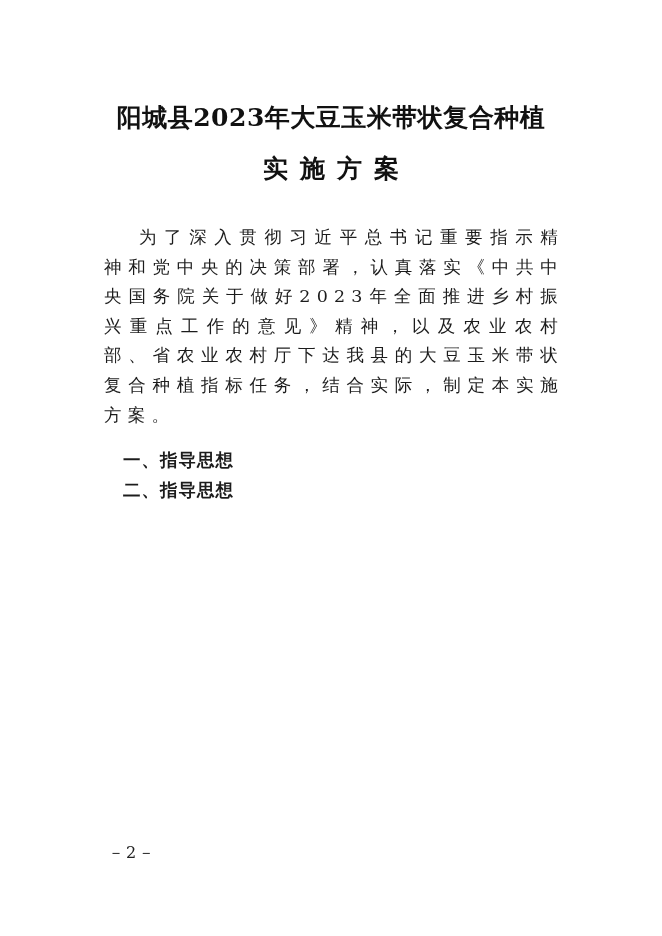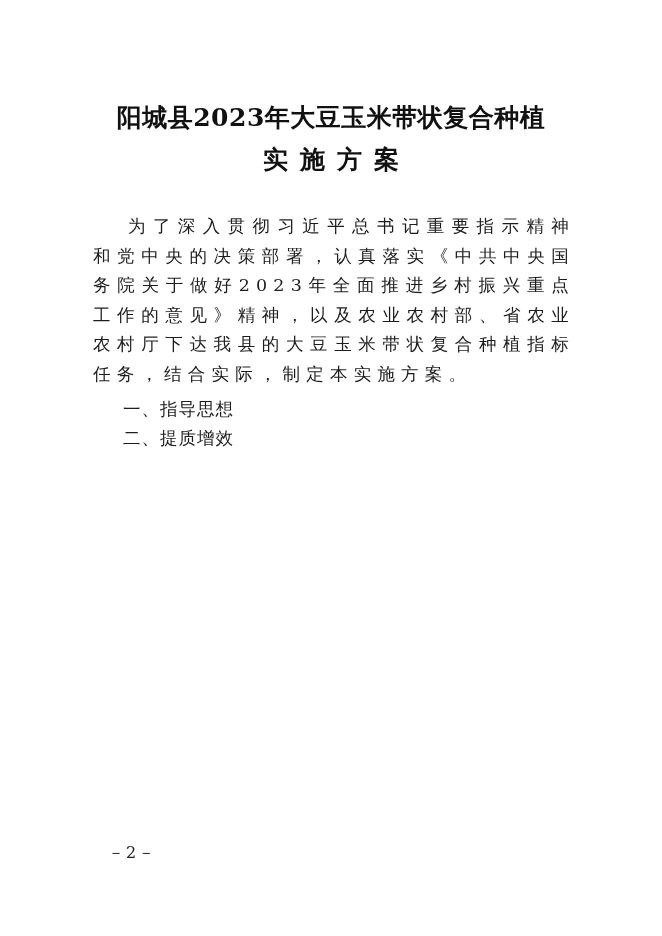--- a/index.html
+++ b/index.html
@@ -4,44 +4,44 @@
 <style>
   html, body { margin: 0; padding: 0; background: #ffffff; }
   body { width: 662px; height: 936px; position: relative; overflow: hidden; color: #1a1a1a; }
   .page { position: absolute; left: 0; top: 0; width: 662px; height: 912px; background: #fff; }
   .title {
     position: absolute; left: 0; width: 662px; text-align: center;
     font-family: "DejaVu Serif", "Liberation Serif", serif; font-weight: bold;
     font-size: 25px; letter-spacing: 0.5px; color: #111;
   }
   .title1 { top: 101px; }
-  .title2 { top: 143px; letter-spacing: 12px; padding-left: 12px; box-sizing: border-box; }
+  .title2 { top: 152px; letter-spacing: 12px; padding-left: 12px; box-sizing: border-box; }
   .body {
     position: absolute; left: 88px; top: 207px; width: 492px;
     font-family: "DejaVu Serif", "Liberation Serif", serif;
     font-size: 17.5px; line-height: 29.6px; color: #1c1c1c;
     letter-spacing: 6.2px; text-align: justify; text-justify: inter-character;
   }
-  .p { margin: 5px; text-indent: 2em; }
-  .h { margin: 0; text-indent: 2em; font-family: "DejaVu Sans", "Liberation Sans", sans-serif; font-weight: normal; letter-spacing: 1px; }
+  .p { margin: 16px; text-indent: 2em; }
+  .h { margin: 0; text-indent: 2em; font-family: "DejaVu Sans", "Liberation Sans", sans-serif; font-weight: bold; letter-spacing: 1px; }
   .pagenum {
     position: absolute; left: 108px; top: 843px;
     font-family: "DejaVu Serif", "Liberation Serif", serif; font-size: 16px; color: #222;
     letter-spacing: 2px;
   }
 </style>
 </head>
 <body>
 
 <div class="page">
   <div class="title title1">阳城县2023年大豆玉米带状复合种植</div>
   <div class="title title2">实施方案</div>
 
   <div class="body">
     <p class="p">为了深入贯彻习近平总书记重要指示精神和党中央的决策部署，认真落实《中共中央国务院关于做好2023年全面推进乡村振兴重点工作的意见》精神，以及农业农村部、省农业农村厅下达我县的大豆玉米带状复合种植指标任务，结合实际，制定本实施方案。</p>
 
     <p class="h">一、指导思想</p>
 
-    <p class="h">二、提质增效</p>
+    <p class="h">二、指导思想</p>
   </div>
 
   <div class="pagenum">－2－</div>
 </div>
 
 </body></html>

